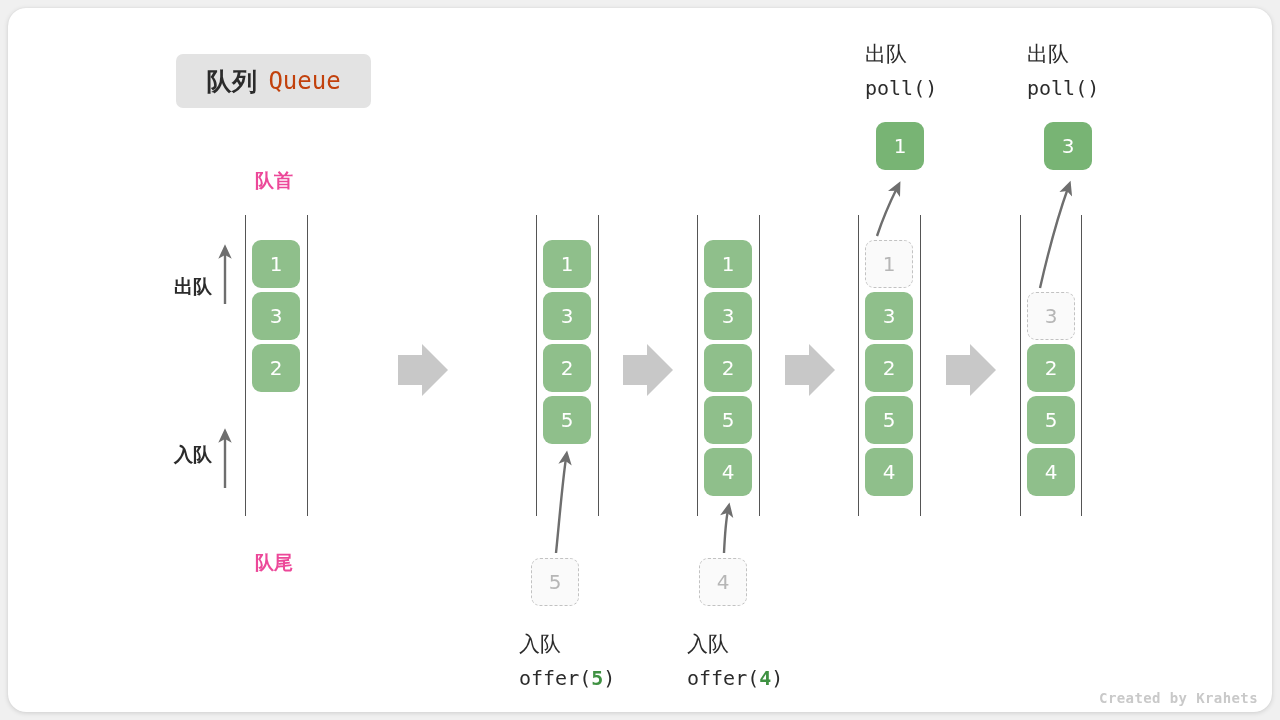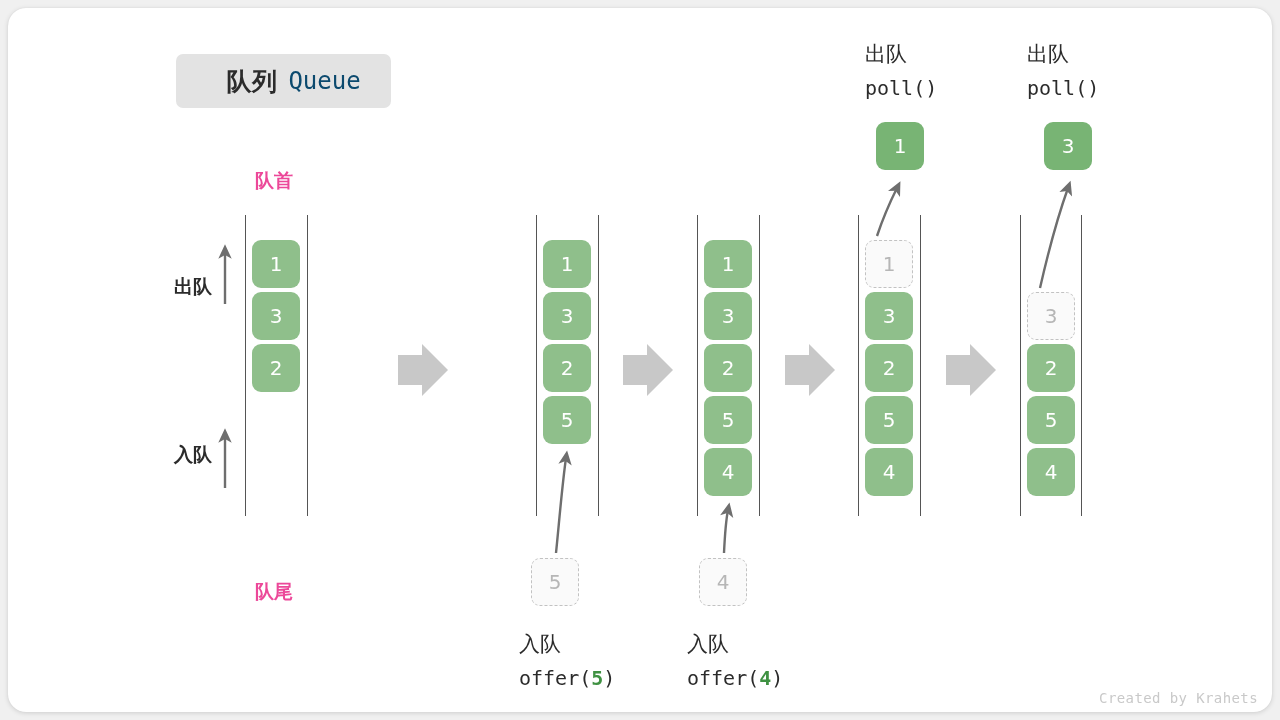--- a/index.html
+++ b/index.html
@@ -35,33 +35,32 @@
   
   #title-badge {
     left: 168px; top: 46px;
     width: 195px; height: 54px;
     background: #e3e3e3;
     border-radius: 7px;
     display: flex;
     align-items: center;
     justify-content: center;
     gap: 11px;
-    padding-left: 20px;
   }
   #title-cn {
     font-family: "Liberation Sans", sans-serif;
     font-size: 25px;
     font-weight: bold;
     color: #2b2b2b;
     letter-spacing: 0.5px;
   }
   #title-en {
     font-family: "DejaVu Sans Mono", monospace;
     font-size: 24px;
-    color: #0c4a6e;
+    color: #c2410c;
   }
 
   
   .head-tail-label {
     font-family: "Liberation Sans", sans-serif;
     font-size: 19px;
     font-weight: bold;
     color: #ec4899;
     text-align: center;
     width: 100px;
@@ -126,20 +125,21 @@
   .op-arg { color: #3f9142; font-weight: bold; }
 
   
   #footer {
     right: 30px;
     bottom: 22px;
     font-family: "DejaVu Sans Mono", monospace;
     font-size: 14px;
     color: #c9c9c9;
     letter-spacing: 0.4px;
+    font-weight: bold;
   }
 
   svg.overlay {
     position: absolute;
     left: 0; top: 0;
     width: 1280px; height: 720px;
     pointer-events: none;
   }
 </style>
 </head>
@@ -147,21 +147,21 @@
 
 <div id="card">
   <div id="stage">
 
     <div class="abs" id="title-badge">
       <span id="title-cn">队列</span>
       <span id="title-en">Queue</span>
     </div>
 
     <div class="abs head-tail-label" style="left:216px; top:160px;">队首</div>
-    <div class="abs head-tail-label" style="left:216px; top:571px;">队尾</div>
+    <div class="abs head-tail-label" style="left:216px; top:542px;">队尾</div>
 
     <div class="abs side-label" style="left:140px; top:266px;">出队</div>
     <div class="abs side-label" style="left:140px; top:434px;">入队</div>
 
     <div class="abs rail" style="left:237px; top:207px;"></div>
     <div class="abs rail" style="left:299px; top:207px;"></div>
     <div class="abs box filled" style="left:244px; top:232px;">1</div>
     <div class="abs box filled" style="left:244px; top:284px;">3</div>
     <div class="abs box filled" style="left:244px; top:336px;">2</div>
 

